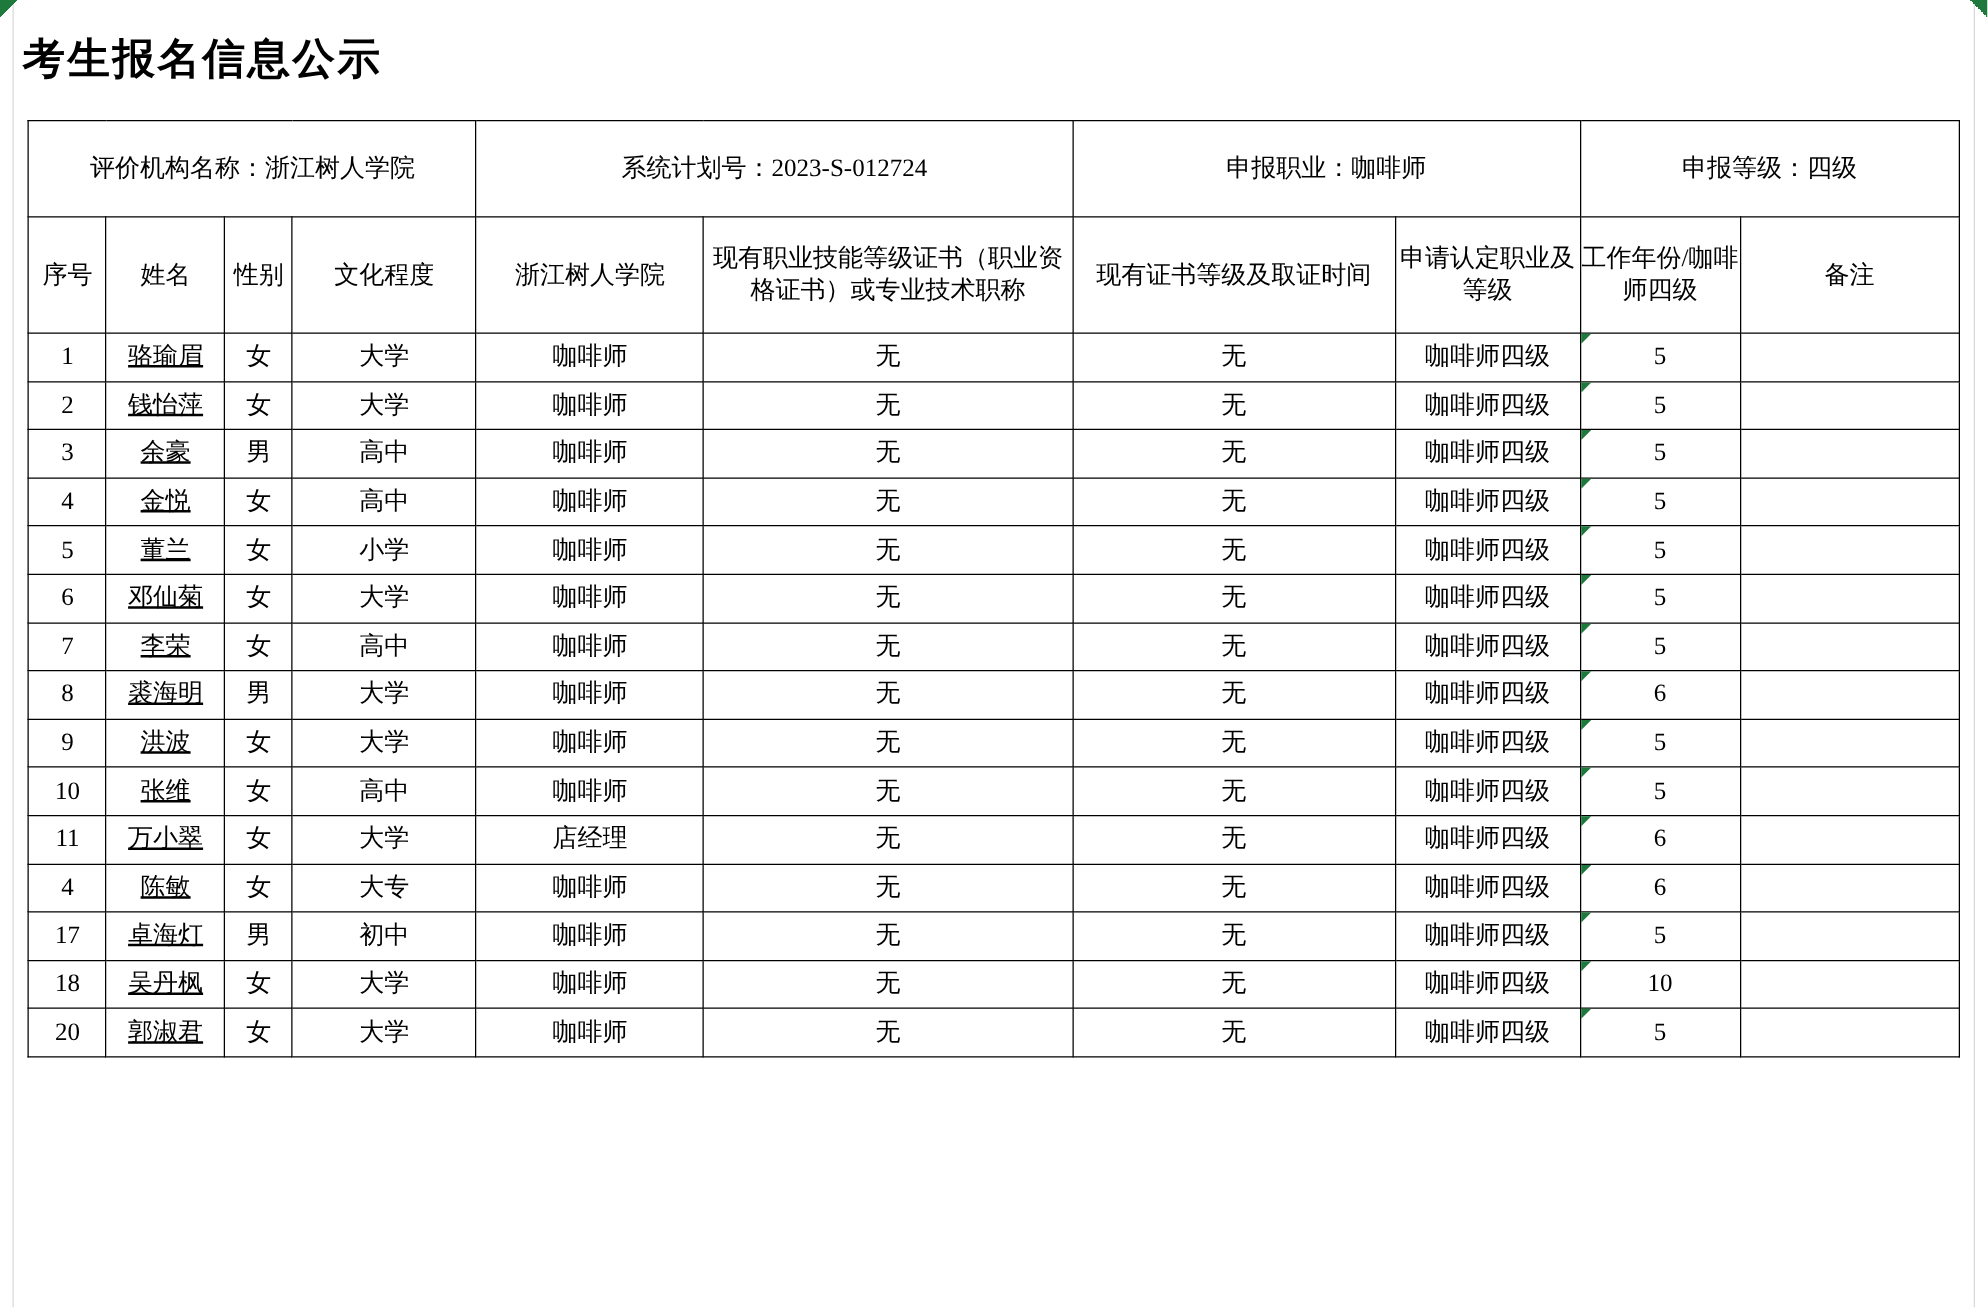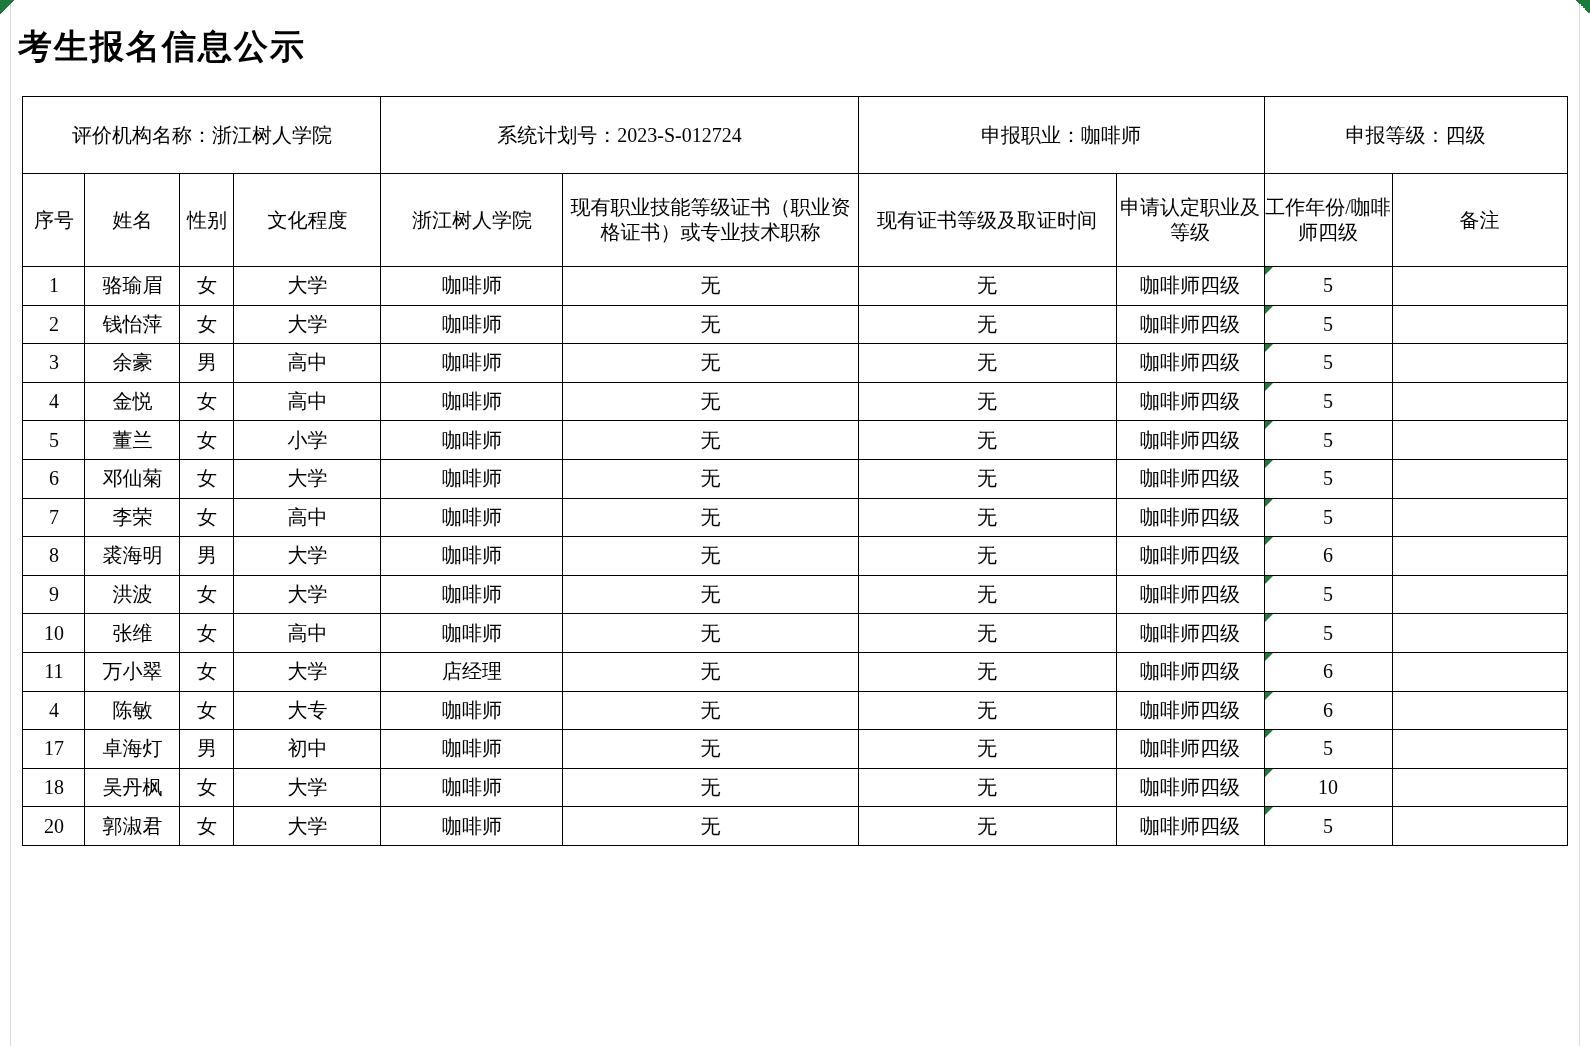--- a/index.html
+++ b/index.html
@@ -82,20 +82,21 @@
     height: 92px;
     font-size: 20px;
     padding: 2px 3px;
   }
   .data-row td {
     height: 37.6px;
     font-size: 21px;
   }
   .name-cell {
     letter-spacing: 0px;
+    text-decoration: underline;
   }
   .cell-flag {
     position: relative;
   }
   .cell-flag::before {
     content: "";
     position: absolute;
     left: 0;
     top: 0;
     width: 0;

